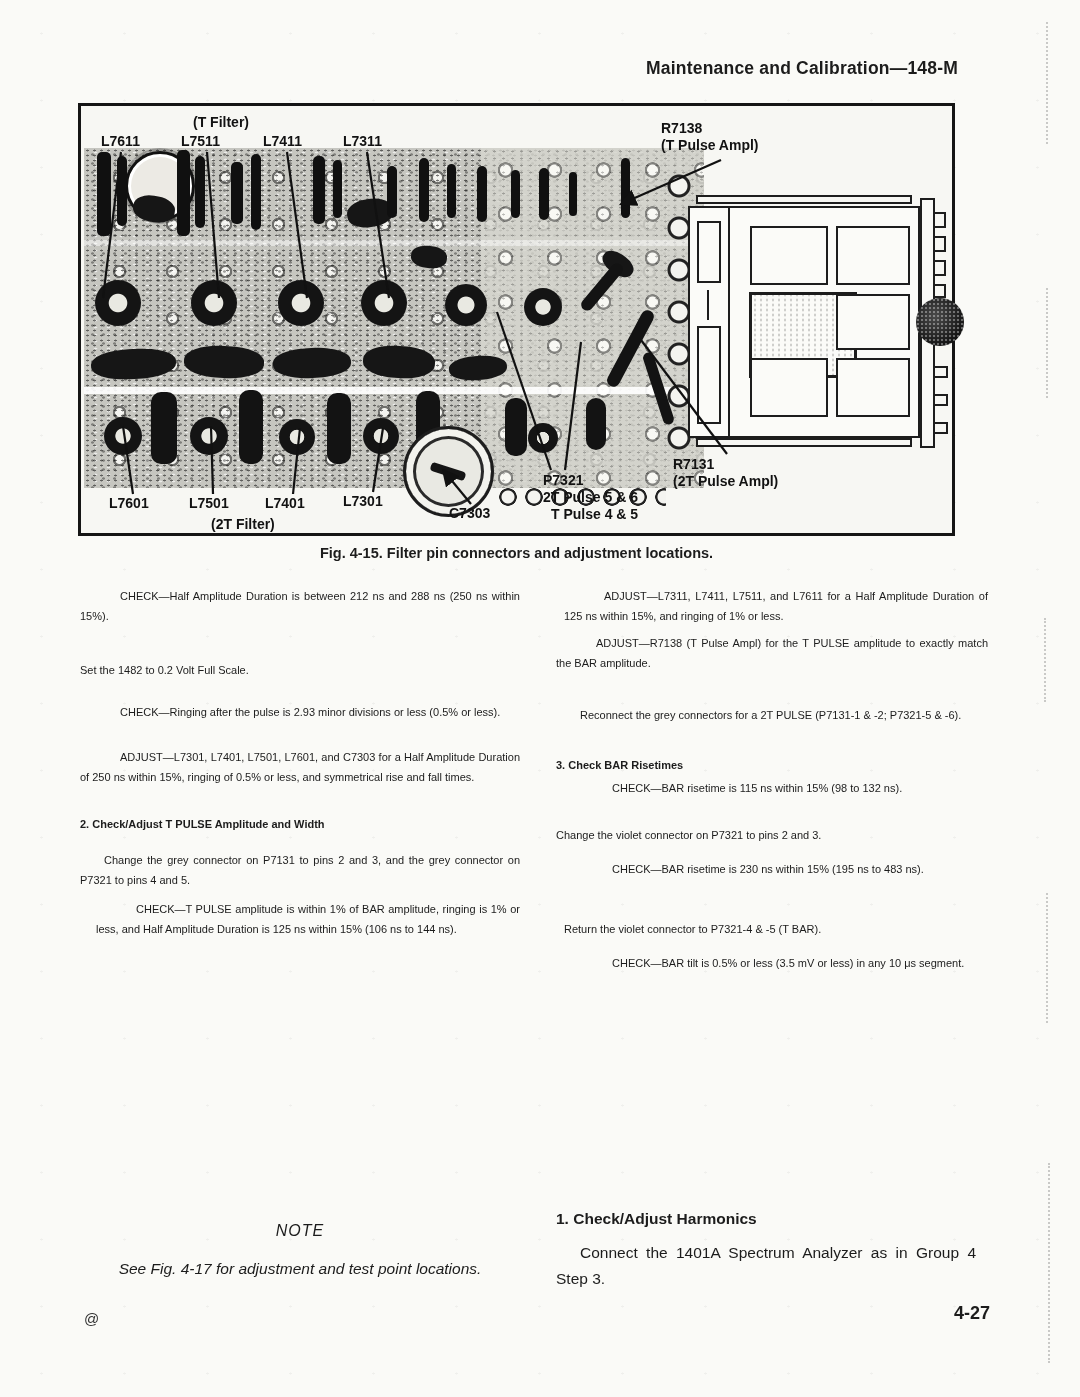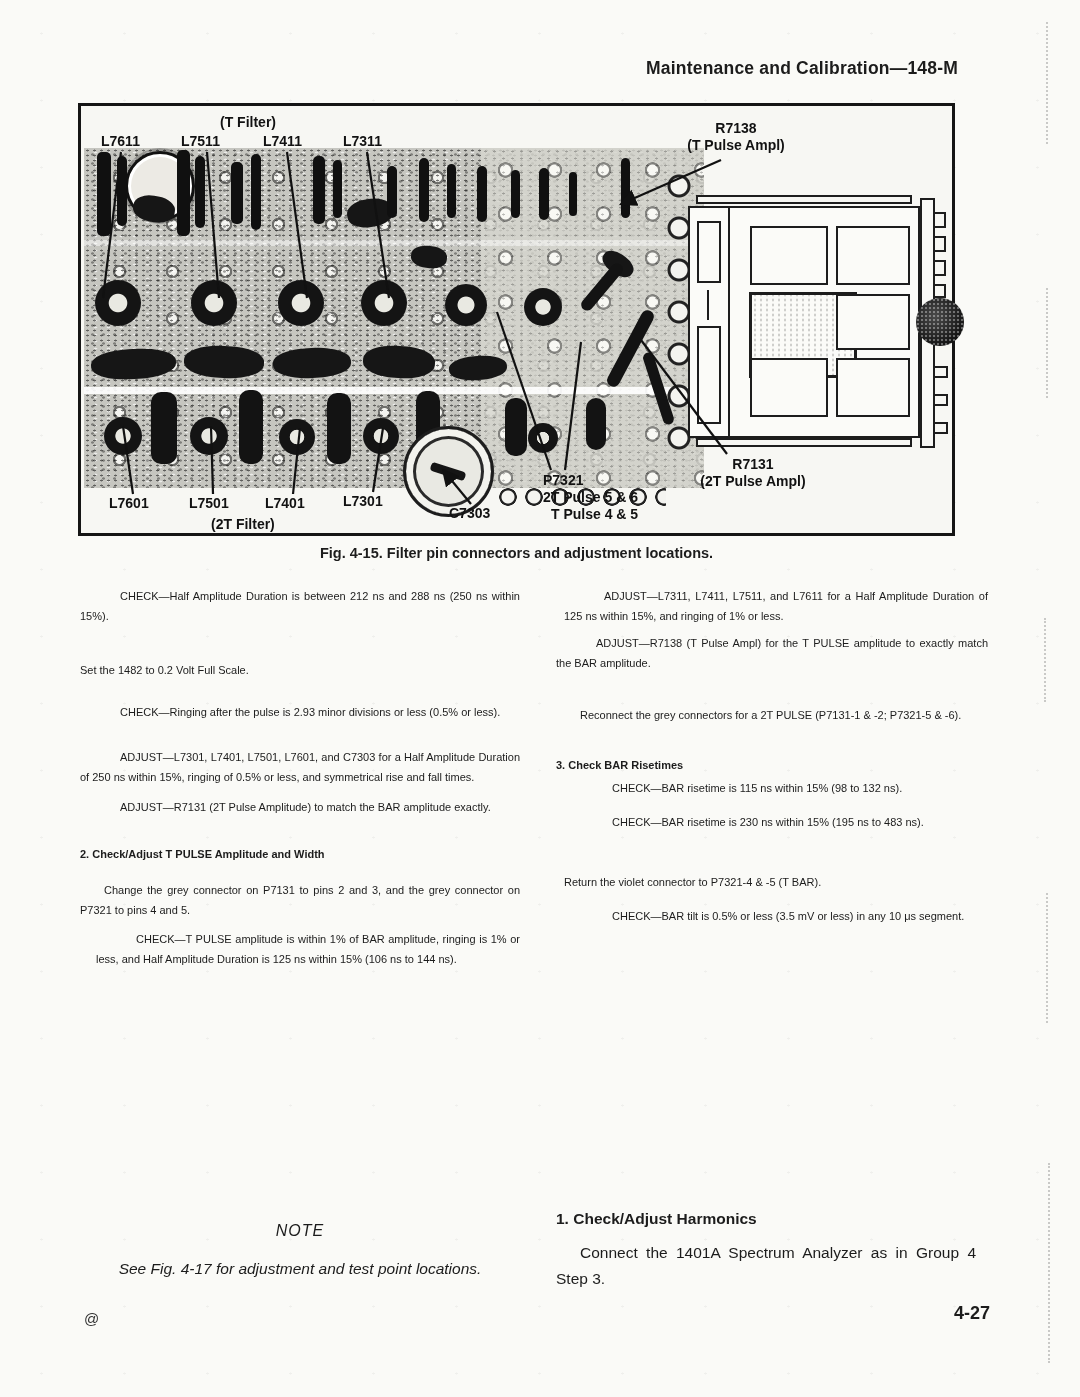--- a/index.html
+++ b/index.html
@@ -59,21 +59,21 @@
   .ch-panel{position:absolute; left:232px; top:-8px; width:11px; height:246px; border:2px solid #1d1d1d; background:#f8f8f5;}
   .ch-knob{position:absolute; left:228px; top:92px; width:48px; height:48px; border-radius:50%; z-index:2;
     background:radial-gradient(circle at 40% 38%, #4a4a4a, #141414 70%);
     background-image:radial-gradient(rgba(255,255,255,.35) 1px, transparent 1.6px),
       radial-gradient(circle at 40% 38%, #4a4a4a, #141414 70%);
     background-size:4px 4px, 100% 100%;}
   .ch-bit{position:absolute; border:2px solid #1d1d1d; background:#f6f6f2;}
 
   .leaders{position:absolute; left:0; top:0; z-index:6; pointer-events:none;}
   .flabel{position:absolute; z-index:7; font-weight:700; font-size:14px; line-height:17px; color:#121212; white-space:nowrap;}
-  .flabel.center{text-align:center;}
+  .flabel.center{text-align:left;}
 
   .caption{position:absolute; left:78px; top:545px; width:877px; text-align:center;
     font-weight:700; font-size:14.5px;}
 
   
   .col{position:absolute; font-size:11px; line-height:20px;}
   .col p{margin:0; text-align:justify;}
   .ind40{text-indent:40px;} .ind24{text-indent:24px;}
   .ml16{margin-left:16px !important; margin-right:2px;}
   .ml8{margin-left:8px !important;}
@@ -235,32 +235,32 @@
     <div class="flabel" style="left:130px;top:410px;">(2T Filter)</div>
   </div>
 
   <div class="caption">Fig. 4-15. Filter pin connectors and adjustment locations.</div>
 
   <div class="col" style="left:80px;top:586px;width:440px;">
     <p class="ind40">CHECK—Half Amplitude Duration is between 212 ns and 288 ns (250 ns within 15%).</p>
     <p style="margin-top:34px;text-align:left;">Set the 1482 to 0.2 Volt Full Scale.</p>
     <p class="ind40" style="margin-top:22px;">CHECK—Ringing after the pulse is 2.93 minor divisions or less (0.5% or less).</p>
     <p class="ind40" style="margin-top:25px;">ADJUST—L7301, L7401, L7501, L7601, and C7303 for a Half Amplitude Duration of 250 ns within 15%, ringing of 0.5% or less, and symmetrical rise and fall times.</p>
-    <p class="ind40" style="margin-top:10px;">ADJUST—R7131 (2T Pulse Amplitude) to match the BAR amplitude exactly.</p>
     <p class="bold" style="margin-top:27px;">2. Check/Adjust T PULSE Amplitude and Width</p>
     <p class="ind24" style="margin-top:16px;">Change the grey connector on P7131 to pins 2 and 3, and the grey connector on P7321 to pins 4 and 5.</p>
     <p class="ind40 ml16" style="margin-top:9px;">CHECK—T PULSE amplitude is within 1% of BAR amplitude, ringing is 1% or less, and Half Amplitude Duration is 125 ns within 15% (106 ns to 144 ns).</p>
   </div>
 
   <div class="col" style="left:556px;top:586px;width:432px;">
     <p class="ind40 ml8">ADJUST—L7311, L7411, L7511, and L7611 for a Half Amplitude Duration of 125 ns within 15%, and ringing of 1% or less.</p>
     <p class="ind40" style="margin-top:7px;">ADJUST—R7138 (T Pulse Ampl) for the T PULSE amplitude to exactly match the BAR amplitude.</p>
     <p class="ind24" style="margin-top:32px;">Reconnect the grey connectors for a 2T PULSE (P7131-1 &amp; -2; P7321-5 &amp; -6).</p>
     <p class="bold" style="margin-top:30px;">3. Check BAR Risetimes</p>
     <p class="ind40 ml16" style="margin-top:3px;">CHECK—BAR risetime is 115 ns within 15% (98 to 132 ns).</p>
+    <p style="margin-top:27px;text-align:left;">Change the violet connector on P7321 to pins 2 and 3.</p>
     <p class="ind40 ml16" style="margin-top:14px;">CHECK—BAR risetime is 230 ns within 15% (195 ns to 483 ns).</p>
     <p class="ml8" style="margin-top:40px;text-align:left;">Return the violet connector to P7321-4 &amp; -5 (T BAR).</p>
     <p class="ind40 ml16" style="margin-top:14px;">CHECK—BAR tilt is 0.5% or less (3.5 mV or less) in any 10 μs segment.</p>
   </div>
 
   <div class="note-label">NOTE</div>
   <div class="note-text">See Fig. 4-17 for adjustment and test point locations.</div>
   <div class="harm-h">1. Check/Adjust Harmonics</div>
   <div class="harm-p">Connect the 1401A Spectrum Analyzer as in Group 4 Step 3.</div>
 

